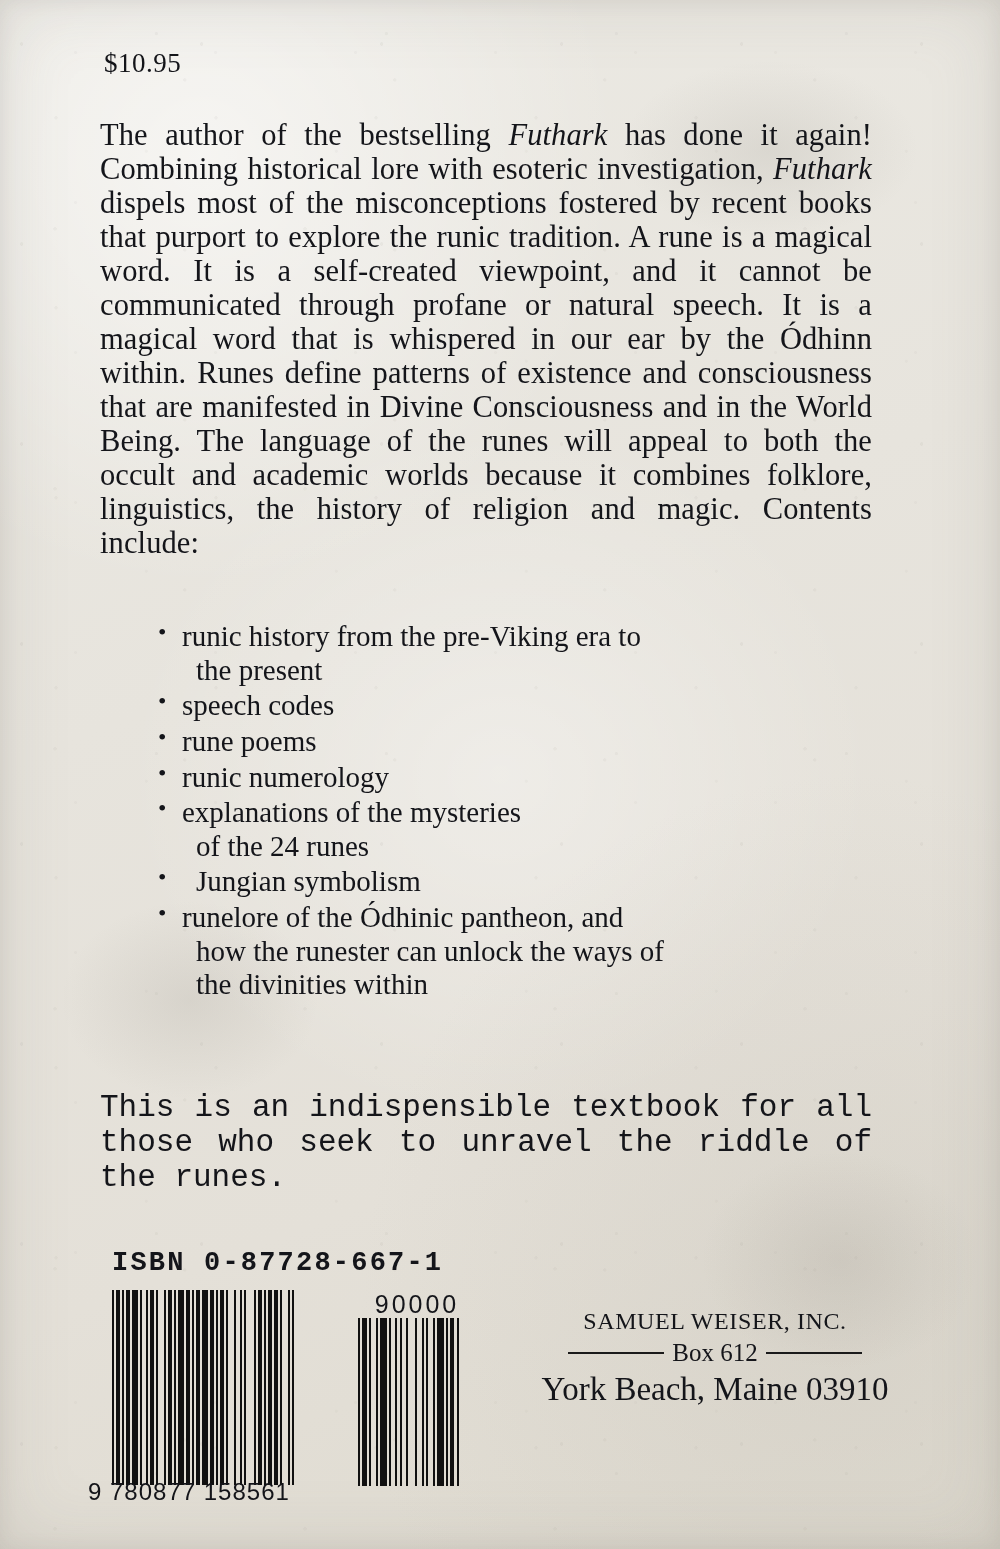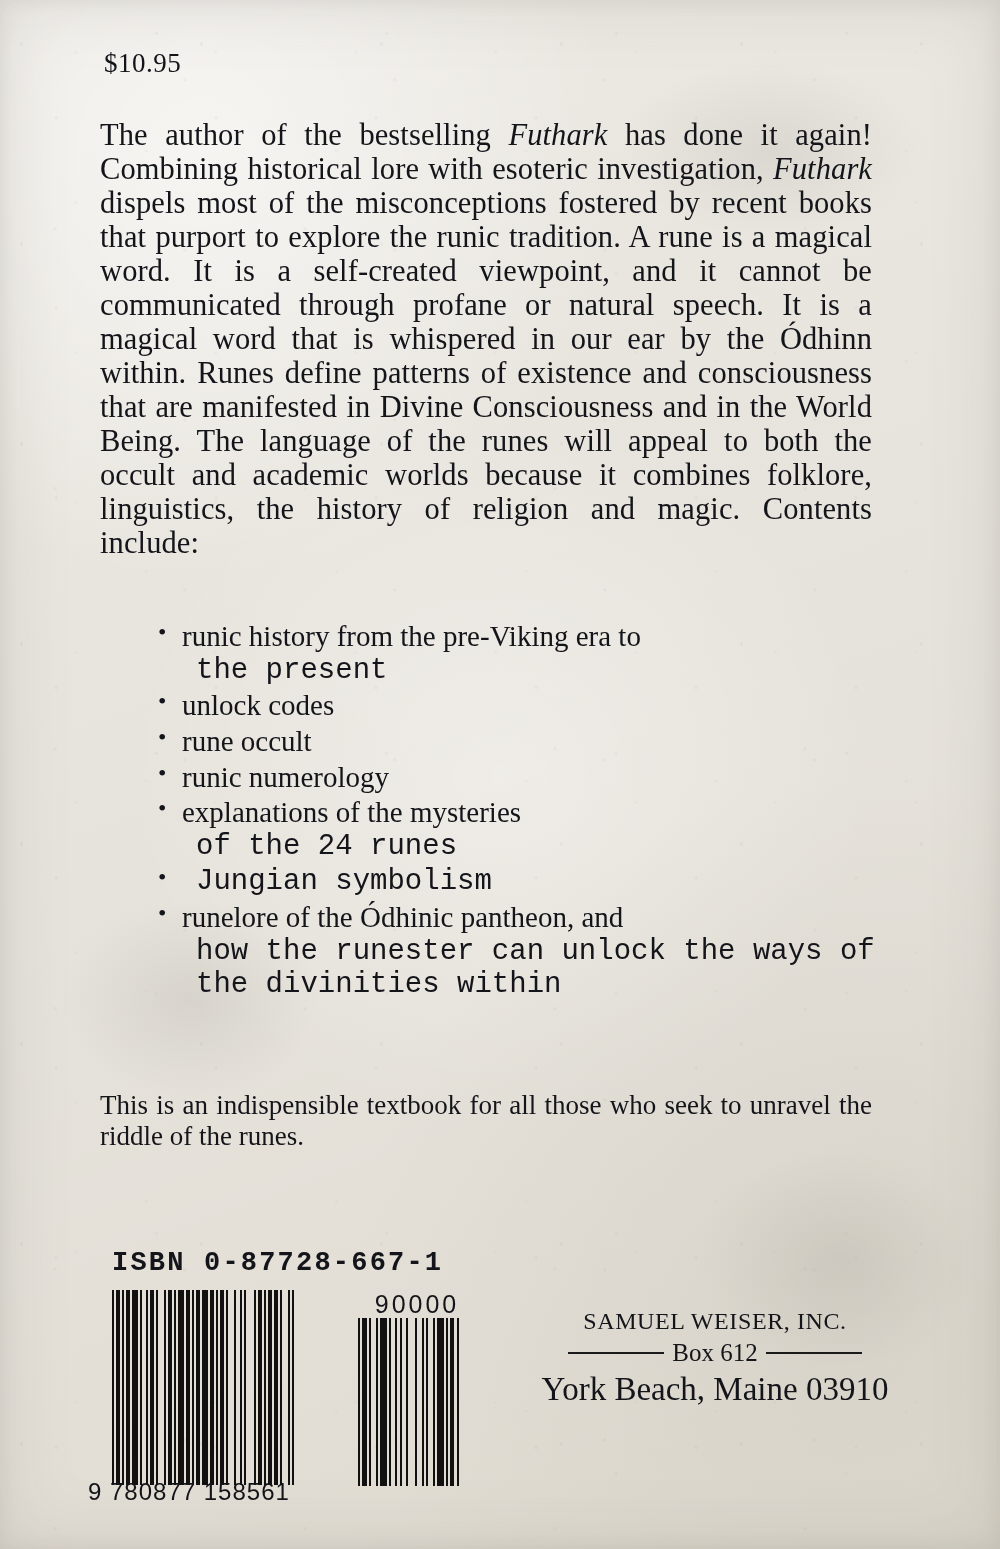--- a/index.html
+++ b/index.html
@@ -87,30 +87,30 @@
   .contents li::before {
     content: "\2022";
     position: absolute;
     left: 2px;
     top: -1px;
     font-size: 24px;
   }
   .contents li .cont {
     display: block;
     padding-left: 14px;
-    font-family: Liberation Mono, monospace;
   }
   .closing {
     position: absolute;
     left: 100px;
     top: 1090px;
     width: 772px;
-    font-size: 27px;
+    font-size: 31px;
     line-height: 1.13;
     text-align: justify;
+    font-family: Liberation Mono, monospace;
   }
   .isbn-text {
     position: absolute;
     left: 112px;
     top: 1248px;
     font-family: "Liberation Mono", monospace;
     font-size: 27px;
     letter-spacing: 2.2px;
     font-weight: 700;
   }
@@ -220,24 +220,24 @@
     history of religion and magic. Contents include:
   </div>
 
   <div class="contents">
     <ul>
       <li>
         <span>runic history from the pre-Viking era to</span>
         <span class="cont">the present</span>
       </li>
       <li>
-        <span>unlock codes</span>
-      </li>
-      <li>
-        <span>rune occult</span>
+        <span>speech codes</span>
+      </li>
+      <li>
+        <span>rune poems</span>
       </li>
       <li>
         <span>runic numerology</span>
       </li>
       <li>
         <span>explanations of the mysteries</span>
         <span class="cont">of the 24 runes</span>
       </li>
       <li>
         <span class="cont">Jungian symbolism</span>

